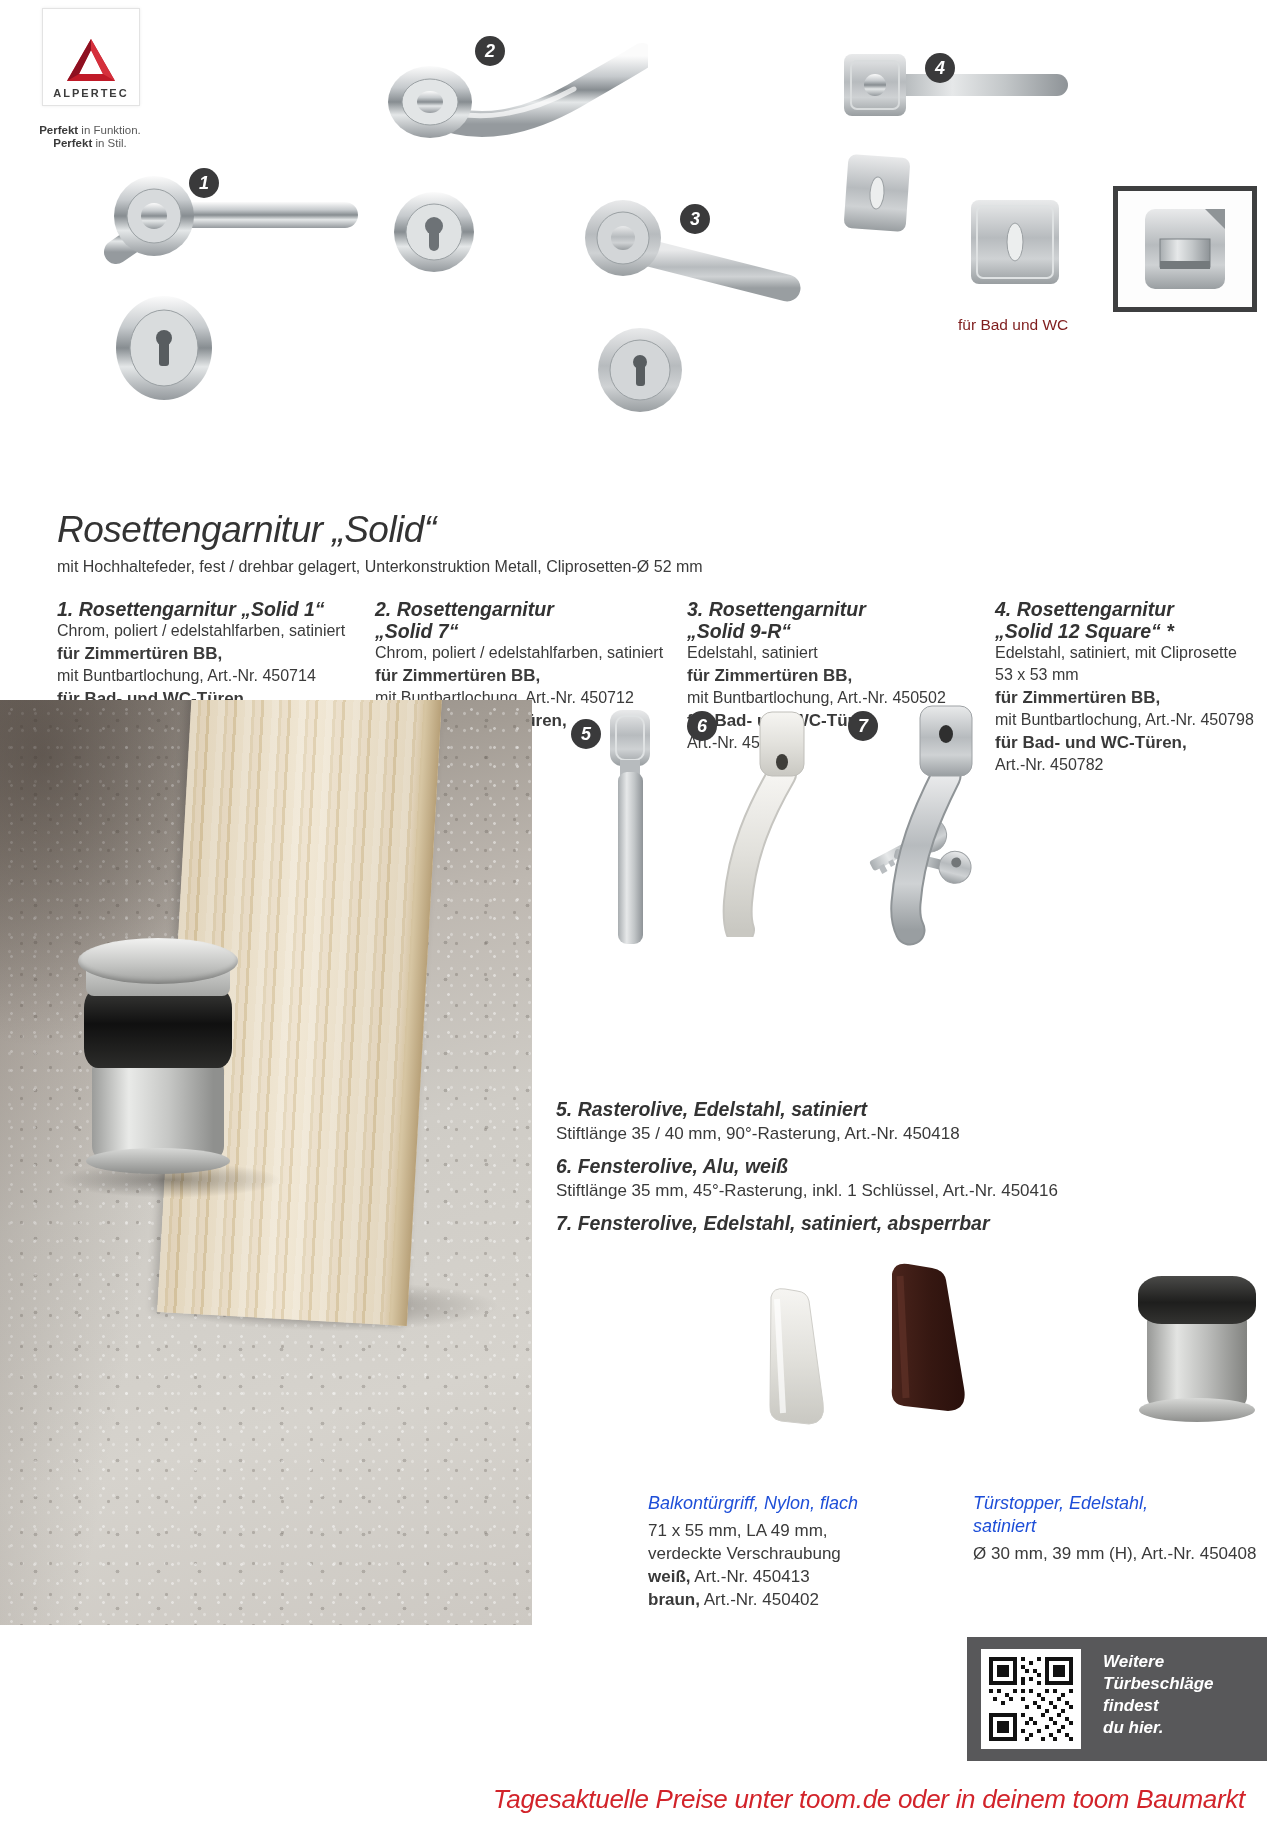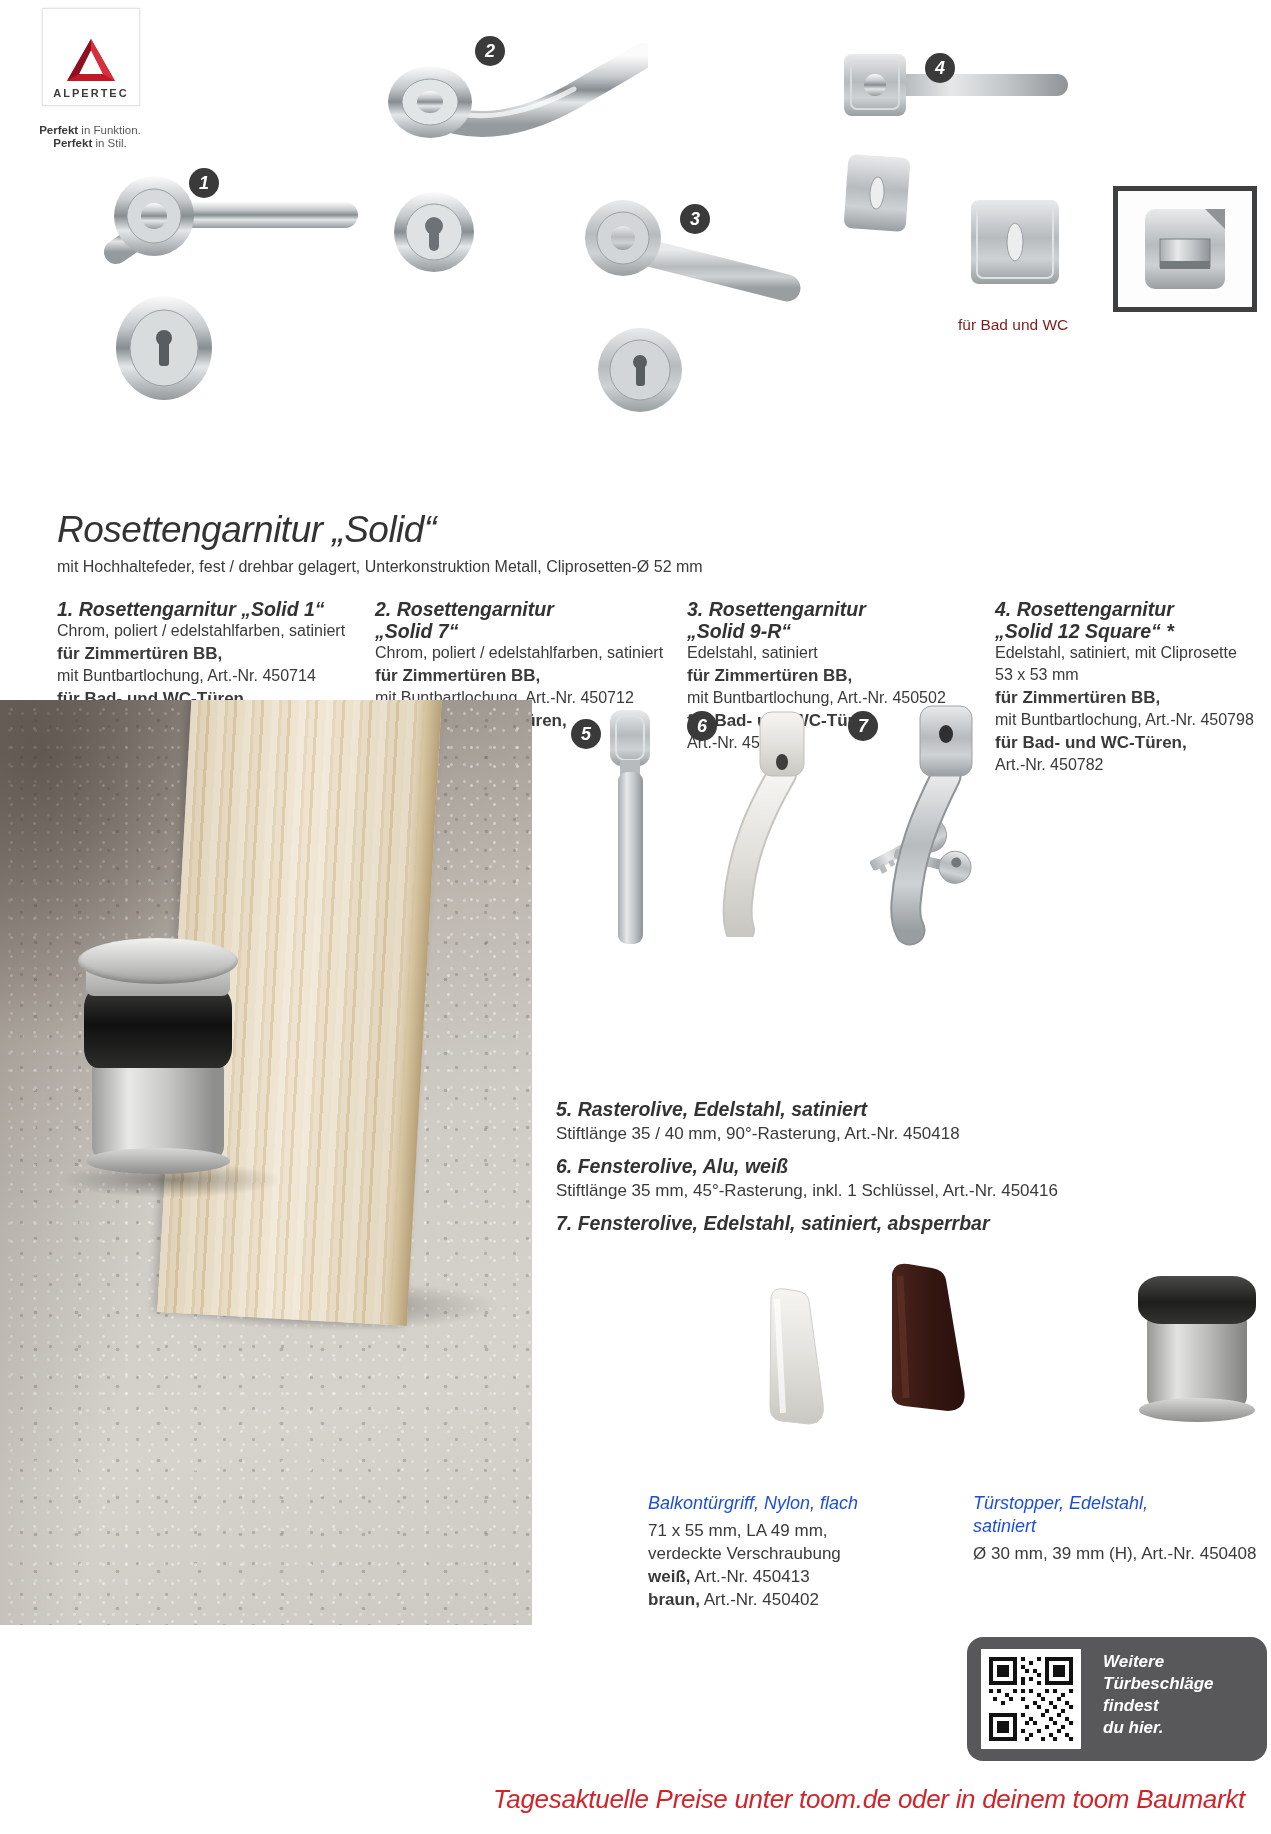--- a/index.html
+++ b/index.html
@@ -101,21 +101,21 @@
 
   
   .btxt{left:648px;top:1492px;width:330px;}
   .stxt{left:973px;top:1492px;width:296px;}
   .bt{font-size:18px;font-weight:normal;font-style:italic;color:#1d4ed8;line-height:23px;}
   .bl{font-size:17px;line-height:23px;}
   .bl b{font-weight:bold;}
   .bt-gap{margin-bottom:4px;}
 
   
-  .qrbox{left:967px;top:1637px;width:300px;height:124px;background:#58585a;border-radius:16px;}
+  .qrbox{left:967px;top:1637px;width:300px;height:124px;background:#58585a;}
   .qrcode{position:absolute;left:14px;top:12px;width:100px;height:100px;background:#fff;padding:0;
       display:flex;align-items:center;justify-content:center;}
   .qrtext{position:absolute;left:136px;top:14px;color:#fff;font-weight:bold;font-style:italic;
       font-size:17px;line-height:22px;}
 
   
   .pagenum{left:25px;top:1876px;font-size:20px;font-weight:normal;font-style:italic;color:#3f3f41;}
   .promo{right:26px;top:1784px;font-size:26px;font-weight:normal;font-style:italic;color:#d2232a;letter-spacing:-0.3px;}
 </style>
 </head>

